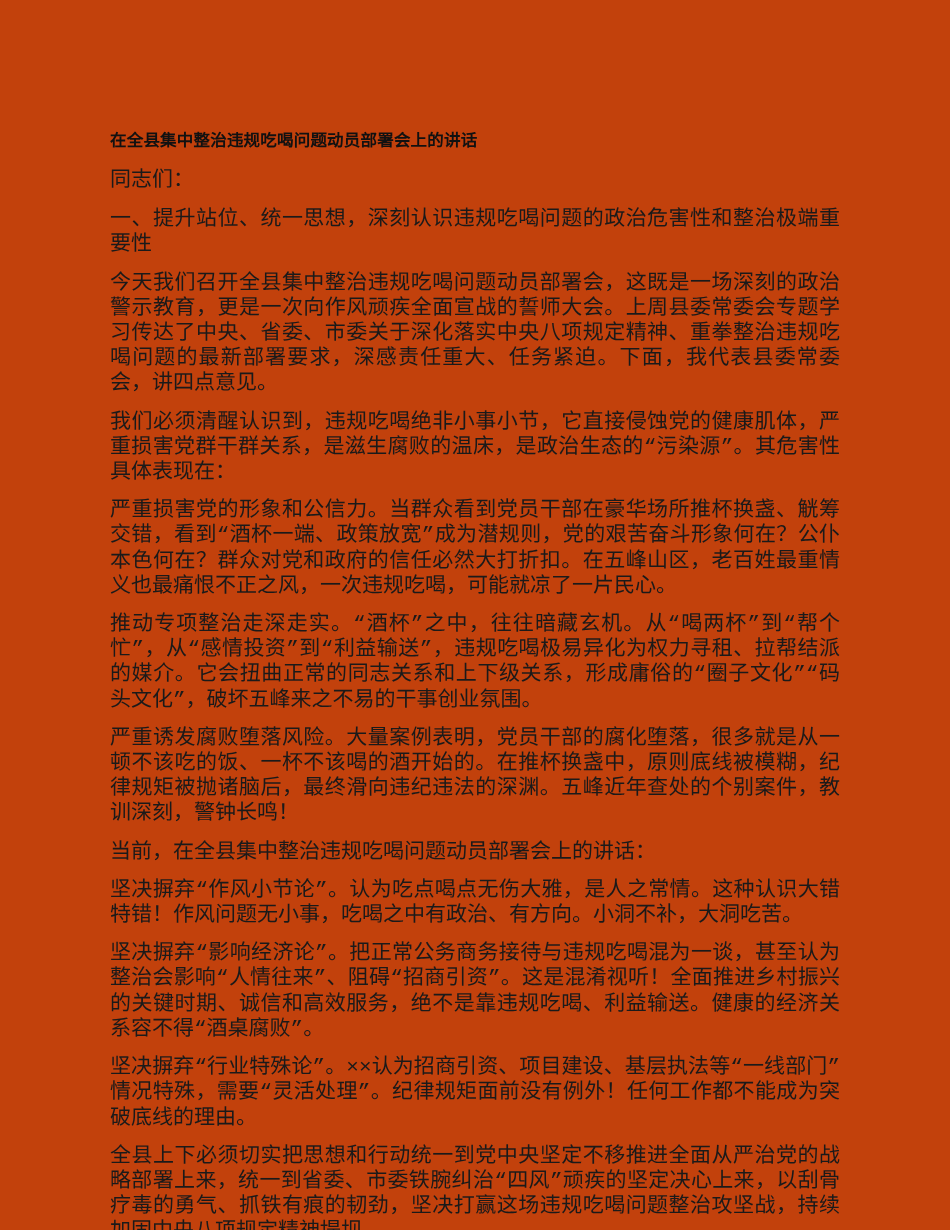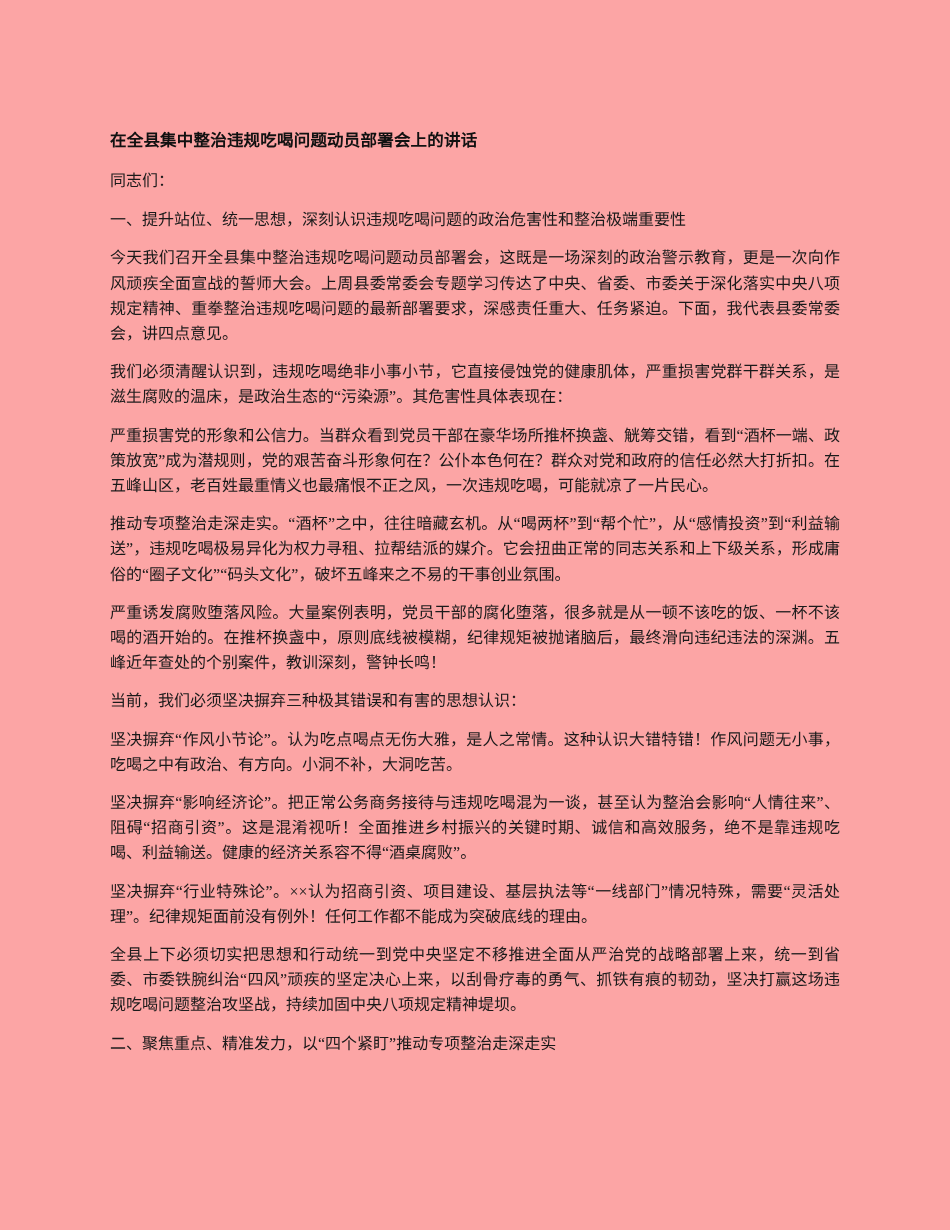--- a/index.html
+++ b/index.html
@@ -15,41 +15,41 @@
     font-family: "DejaVu Serif", "Liberation Serif", serif;
     color: #1a1a1a;
     -webkit-font-smoothing: antialiased;
   }
 
   .page {
     box-sizing: border-box;
     width: 950px;
     height: 1230px;
     padding: 130px 110px 0 110px;
-    background: #fca5a5;
+    background: #c2410c;
   }
 
   .doc-body {
     width: 730px;
   }
 
   .doc-title {
     font-family: "DejaVu Sans", "Liberation Sans", sans-serif;
     font-weight: bold;
     font-size: 16.5px;
     line-height: 22px;
     color: #111111;
     margin: 0 0 16px 0;
     letter-spacing: 0.2px;
   }
 
   .para {
-    font-family: Liberation Serif, serif;
+    font-family: Liberation Mono, monospace;
     font-weight: normal;
-    font-size: 16px;
+    font-size: 21px;
     line-height: 25.2px;
     color: #1a1a1a;
     margin: 0 0 13px 0;
     text-align: justify;
     text-justify: inter-ideograph;
     word-break: break-all;
     letter-spacing: 0;
   }
 
   .para.salutation {
@@ -80,21 +80,21 @@
 
     <p class="para">我们必须清醒认识到，违规吃喝绝非小事小节，它直接侵蚀党的健康肌体，严重损害党群干群关系，是滋生腐败的温床，是政治生态的“污染源”。其危害性具体表现在：</p>
 
     <p class="para">严重损害党的形象和公信力。当群众看到党员干部在豪华场所推杯换盏、觥筹交错，看到“酒杯一端、政策放宽”成为潜规则，党的艰苦奋斗形象何在？公仆本色何在？群众对党和政府的信任必然大打折扣。在五峰山区，老百姓最重情义也最痛恨不正之风，一次违规吃喝，可能就凉了一片民心。</p>
 
 
     <p class="para">推动专项整治走深走实。“酒杯”之中，往往暗藏玄机。从“喝两杯”到“帮个忙”，从“感情投资”到“利益输送”，违规吃喝极易异化为权力寻租、拉帮结派的媒介。它会扭曲正常的同志关系和上下级关系，形成庸俗的“圈子文化”“码头文化”，破坏五峰来之不易的干事创业氛围。</p>
 
     <p class="para">严重诱发腐败堕落风险。大量案例表明，党员干部的腐化堕落，很多就是从一顿不该吃的饭、一杯不该喝的酒开始的。在推杯换盏中，原则底线被模糊，纪律规矩被抛诸脑后，最终滑向违纪违法的深渊。五峰近年查处的个别案件，教训深刻，警钟长鸣！</p>
 
-    <p class="para">当前，我们必须坚决摒弃三种极其错误和有害的思想认识：</p>
+    <p class="para">当前，在全县集中整治违规吃喝问题动员部署会上的讲话：</p>
 
     <p class="para">坚决摒弃“作风小节论”。认为吃点喝点无伤大雅，是人之常情。这种认识大错特错！作风问题无小事，吃喝之中有政治、有方向。小洞不补，大洞吃苦。</p>
 
     <p class="para">坚决摒弃“影响经济论”。把正常公务商务接待与违规吃喝混为一谈，甚至认为整治会影响“人情往来”、阻碍“招商引资”。这是混淆视听！全面推进乡村振兴的关键时期、诚信和高效服务，绝不是靠违规吃喝、利益输送。健康的经济关系容不得“酒桌腐败”。</p>
 
     <p class="para">坚决摒弃“行业特殊论”。××认为招商引资、项目建设、基层执法等“一线部门”情况特殊，需要“灵活处理”。纪律规矩面前没有例外！任何工作都不能成为突破底线的理由。</p>
 
     <p class="para">全县上下必须切实把思想和行动统一到党中央坚定不移推进全面从严治党的战略部署上来，统一到省委、市委铁腕纠治“四风”顽疾的坚定决心上来，以刮骨疗毒的勇气、抓铁有痕的韧劲，坚决打赢这场违规吃喝问题整治攻坚战，持续加固中央八项规定精神堤坝。</p>
 
     <p class="para section-heading">二、聚焦重点、精准发力，以“四个紧盯”推动专项整治走深走实</p>

